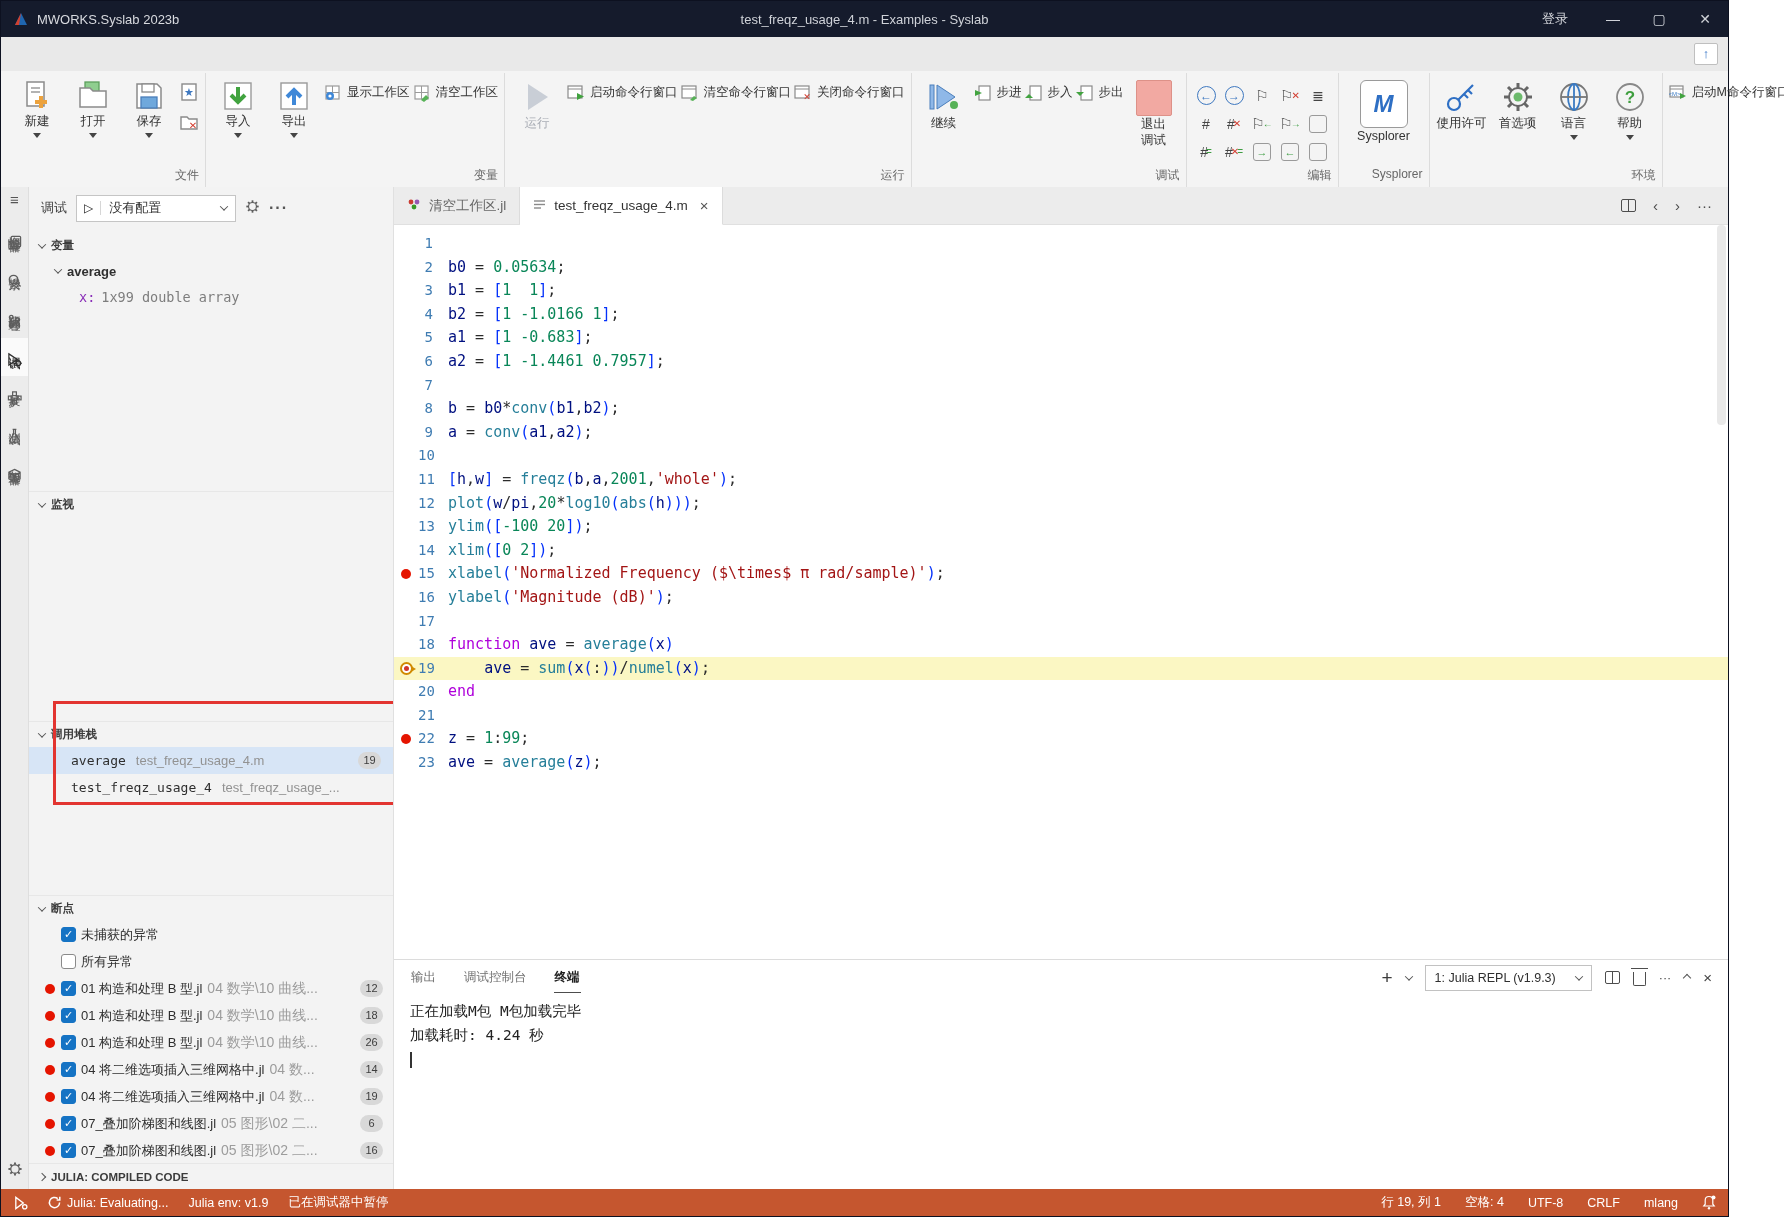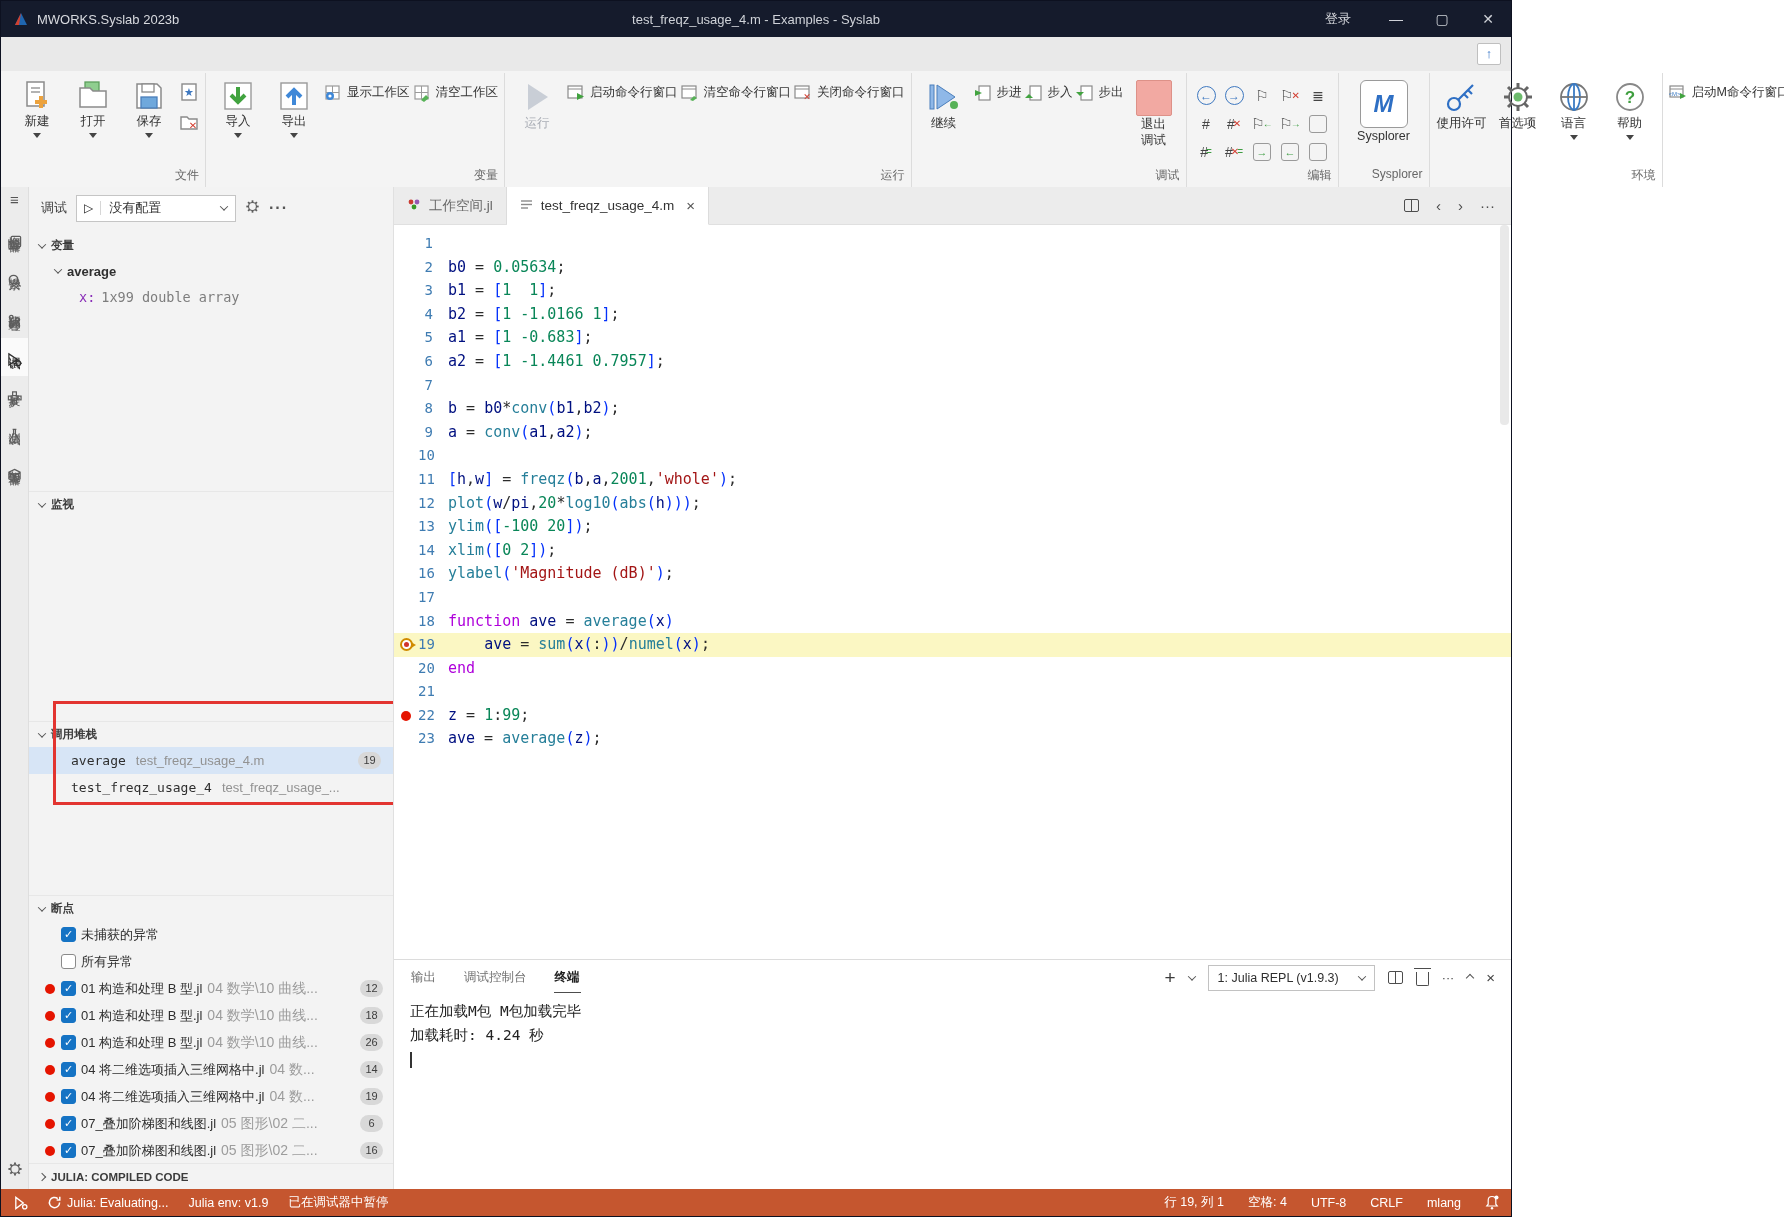--- a/index.html
+++ b/index.html
@@ -1,17 +1,17 @@
 <!DOCTYPE html>
 <html><head>
 <meta charset="utf-8">
 <style>
   *{margin:0;padding:0;box-sizing:border-box}
   html,body{width:1784px;height:1217px;overflow:hidden;font-family:"Liberation Sans","DejaVu Sans",sans-serif}
-  #app{position:relative;width:1512px;height:1217px;background:#14b8a6;border:1px solid #0d1120}
+  #app{position:relative;width:1729px;height:1217px;background:#14b8a6;border:1px solid #0d1120}
 
   
   .titlebar{height:36px;background:#151b2c;color:#d8dadf;display:flex;align-items:center;padding:0 0 0 12px;font-size:13px;position:relative}
   .tb-left{display:flex;align-items:center;gap:8px}
   .tb-center{position:absolute;left:0;right:0;text-align:center;pointer-events:none;color:#cfd2d8}
   .tb-right{margin-left:auto;display:flex;align-items:center;height:100%}
   .tb-login{padding:0 22px;color:#d8dadf;z-index:2}
   .winbtn{width:46px;height:100%;display:flex;align-items:center;justify-content:center;color:#cfd2d8;font-size:14px;z-index:2}
 
   
@@ -688,21 +688,21 @@
 
     <div class="editorcol">
       <div class="tabbar">
         <div id="etabs" style="display:flex">
             <div class="etab">
               <span><svg width="14" height="12" viewBox="0 0 14 12">
                   <circle cx="4" cy="4" r="2.4" fill="#ca3c32"></circle>
                   <circle cx="10" cy="4" r="2.4" fill="#9558b2"></circle>
                   <circle cx="7" cy="9" r="2.4" fill="#389826"></circle>
                 </svg></span>
-              <span>工作空间.jl</span>
+              <span>清空工作区.jl</span>
             </div>
             <div class="etab active">
               <span><svg width="13" height="13" viewBox="0 0 13 13" stroke="#8a8a8a" stroke-width="1.4">
                   <line x1="1" y1="3" x2="12" y2="3"></line>
                   <line x1="1" y1="6.5" x2="12" y2="6.5"></line>
                   <line x1="1" y1="10" x2="8" y2="10"></line>
                 </svg></span>
               <span>test_freqz_usage_4.m</span>
               <span class="etab-x">×</span>
             </div>
@@ -724,20 +724,21 @@
             <div class="cl"><span class="gut"></span><span class="ln">5</span><span class="codetxt"><span class="tk-v">a1</span><span class="tk-o"> = </span><span class="tk-b">[</span><span class="tk-n">1 -0.683</span><span class="tk-b">]</span><span class="tk-o">;</span></span></div>
             <div class="cl"><span class="gut"></span><span class="ln">6</span><span class="codetxt"><span class="tk-v">a2</span><span class="tk-o"> = </span><span class="tk-b">[</span><span class="tk-n">1 -1.4461 0.7957</span><span class="tk-b">]</span><span class="tk-o">;</span></span></div>
             <div class="cl"><span class="gut"></span><span class="ln">7</span><span class="codetxt"></span></div>
             <div class="cl"><span class="gut"></span><span class="ln">8</span><span class="codetxt"><span class="tk-v">b</span><span class="tk-o"> = </span><span class="tk-v">b0</span><span class="tk-o">*</span><span class="tk-f">conv</span><span class="tk-b">(</span><span class="tk-v">b1</span><span class="tk-o">,</span><span class="tk-v">b2</span><span class="tk-b">)</span><span class="tk-o">;</span></span></div>
             <div class="cl"><span class="gut"></span><span class="ln">9</span><span class="codetxt"><span class="tk-v">a</span><span class="tk-o"> = </span><span class="tk-f">conv</span><span class="tk-b">(</span><span class="tk-v">a1</span><span class="tk-o">,</span><span class="tk-v">a2</span><span class="tk-b">)</span><span class="tk-o">;</span></span></div>
             <div class="cl"><span class="gut"></span><span class="ln">10</span><span class="codetxt"></span></div>
             <div class="cl"><span class="gut"></span><span class="ln">11</span><span class="codetxt"><span class="tk-b">[</span><span class="tk-v">h</span><span class="tk-o">,</span><span class="tk-v">w</span><span class="tk-b">]</span><span class="tk-o"> = </span><span class="tk-f">freqz</span><span class="tk-b">(</span><span class="tk-v">b</span><span class="tk-o">,</span><span class="tk-v">a</span><span class="tk-o">,</span><span class="tk-n">2001</span><span class="tk-o">,</span><span class="tk-s">'whole'</span><span class="tk-b">)</span><span class="tk-o">;</span></span></div>
             <div class="cl"><span class="gut"></span><span class="ln">12</span><span class="codetxt"><span class="tk-f">plot</span><span class="tk-b">(</span><span class="tk-v">w</span><span class="tk-o">/</span><span class="tk-v">pi</span><span class="tk-o">,</span><span class="tk-n">20</span><span class="tk-o">*</span><span class="tk-f">log10</span><span class="tk-b">(</span><span class="tk-f">abs</span><span class="tk-b">(</span><span class="tk-v">h</span><span class="tk-b">)))</span><span class="tk-o">;</span></span></div>
             <div class="cl"><span class="gut"></span><span class="ln">13</span><span class="codetxt"><span class="tk-f">ylim</span><span class="tk-b">([</span><span class="tk-n">-100 20</span><span class="tk-b">])</span><span class="tk-o">;</span></span></div>
             <div class="cl"><span class="gut"></span><span class="ln">14</span><span class="codetxt"><span class="tk-f">xlim</span><span class="tk-b">([</span><span class="tk-n">0 2</span><span class="tk-b">])</span><span class="tk-o">;</span></span></div>
+            <div class="cl"><span class="gut"><span class="bp-dot"></span></span><span class="ln">15</span><span class="codetxt"><span class="tk-f">xlabel</span><span class="tk-b">(</span><span class="tk-s">'Normalized Frequency ($\times$ π rad/sample)'</span><span class="tk-b">)</span><span class="tk-o">;</span></span></div>
             <div class="cl"><span class="gut"></span><span class="ln">16</span><span class="codetxt"><span class="tk-f">ylabel</span><span class="tk-b">(</span><span class="tk-s">'Magnitude (dB)'</span><span class="tk-b">)</span><span class="tk-o">;</span></span></div>
             <div class="cl"><span class="gut"></span><span class="ln">17</span><span class="codetxt"></span></div>
             <div class="cl"><span class="gut"></span><span class="ln">18</span><span class="codetxt"><span class="tk-k">function</span><span class="tk-o"> </span><span class="tk-v">ave</span><span class="tk-o"> = </span><span class="tk-f">average</span><span class="tk-b">(</span><span class="tk-v">x</span><span class="tk-b">)</span></span></div>
             <div class="cl hl"><span class="gut"><span class="cur-ic"><i></i></span></span><span class="ln">19</span><span class="codetxt"><span class="tk-o">    </span><span class="tk-v">ave</span><span class="tk-o"> = </span><span class="tk-f">sum</span><span class="tk-b">(</span><span class="tk-v">x</span><span class="tk-b">(</span><span class="tk-o">:</span><span class="tk-b">))</span><span class="tk-o">/</span><span class="tk-f">numel</span><span class="tk-b">(</span><span class="tk-v">x</span><span class="tk-b">)</span><span class="tk-o">;</span></span></div>
             <div class="cl"><span class="gut"></span><span class="ln">20</span><span class="codetxt"><span class="tk-k">end</span></span></div>
             <div class="cl"><span class="gut"></span><span class="ln">21</span><span class="codetxt"></span></div>
             <div class="cl"><span class="gut"><span class="bp-dot"></span></span><span class="ln">22</span><span class="codetxt"><span class="tk-v">z</span><span class="tk-o"> = </span><span class="tk-n">1</span><span class="tk-o">:</span><span class="tk-n">99</span><span class="tk-o">;</span></span></div>
             <div class="cl"><span class="gut"></span><span class="ln">23</span><span class="codetxt"><span class="tk-v">ave</span><span class="tk-o"> = </span><span class="tk-f">average</span><span class="tk-b">(</span><span class="tk-v">z</span><span class="tk-b">)</span><span class="tk-o">;</span></span></div>
           </div>
         <div class="vscroll"></div>

